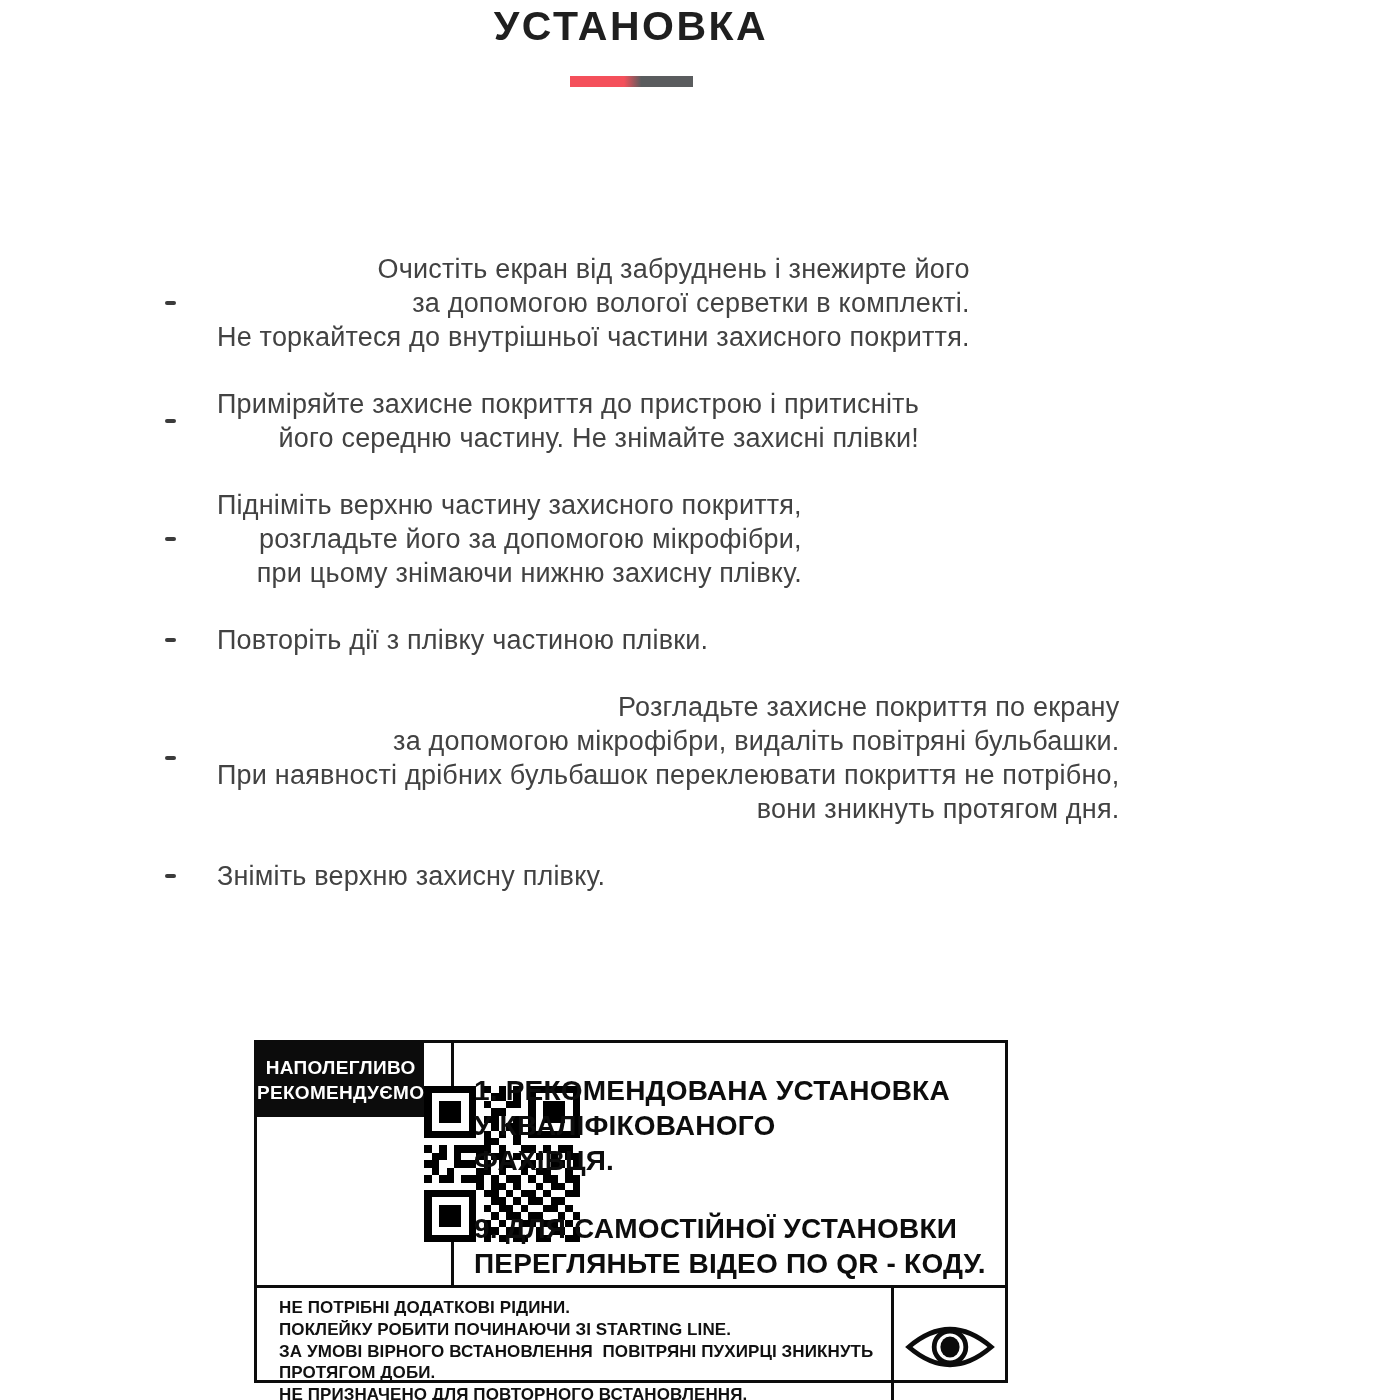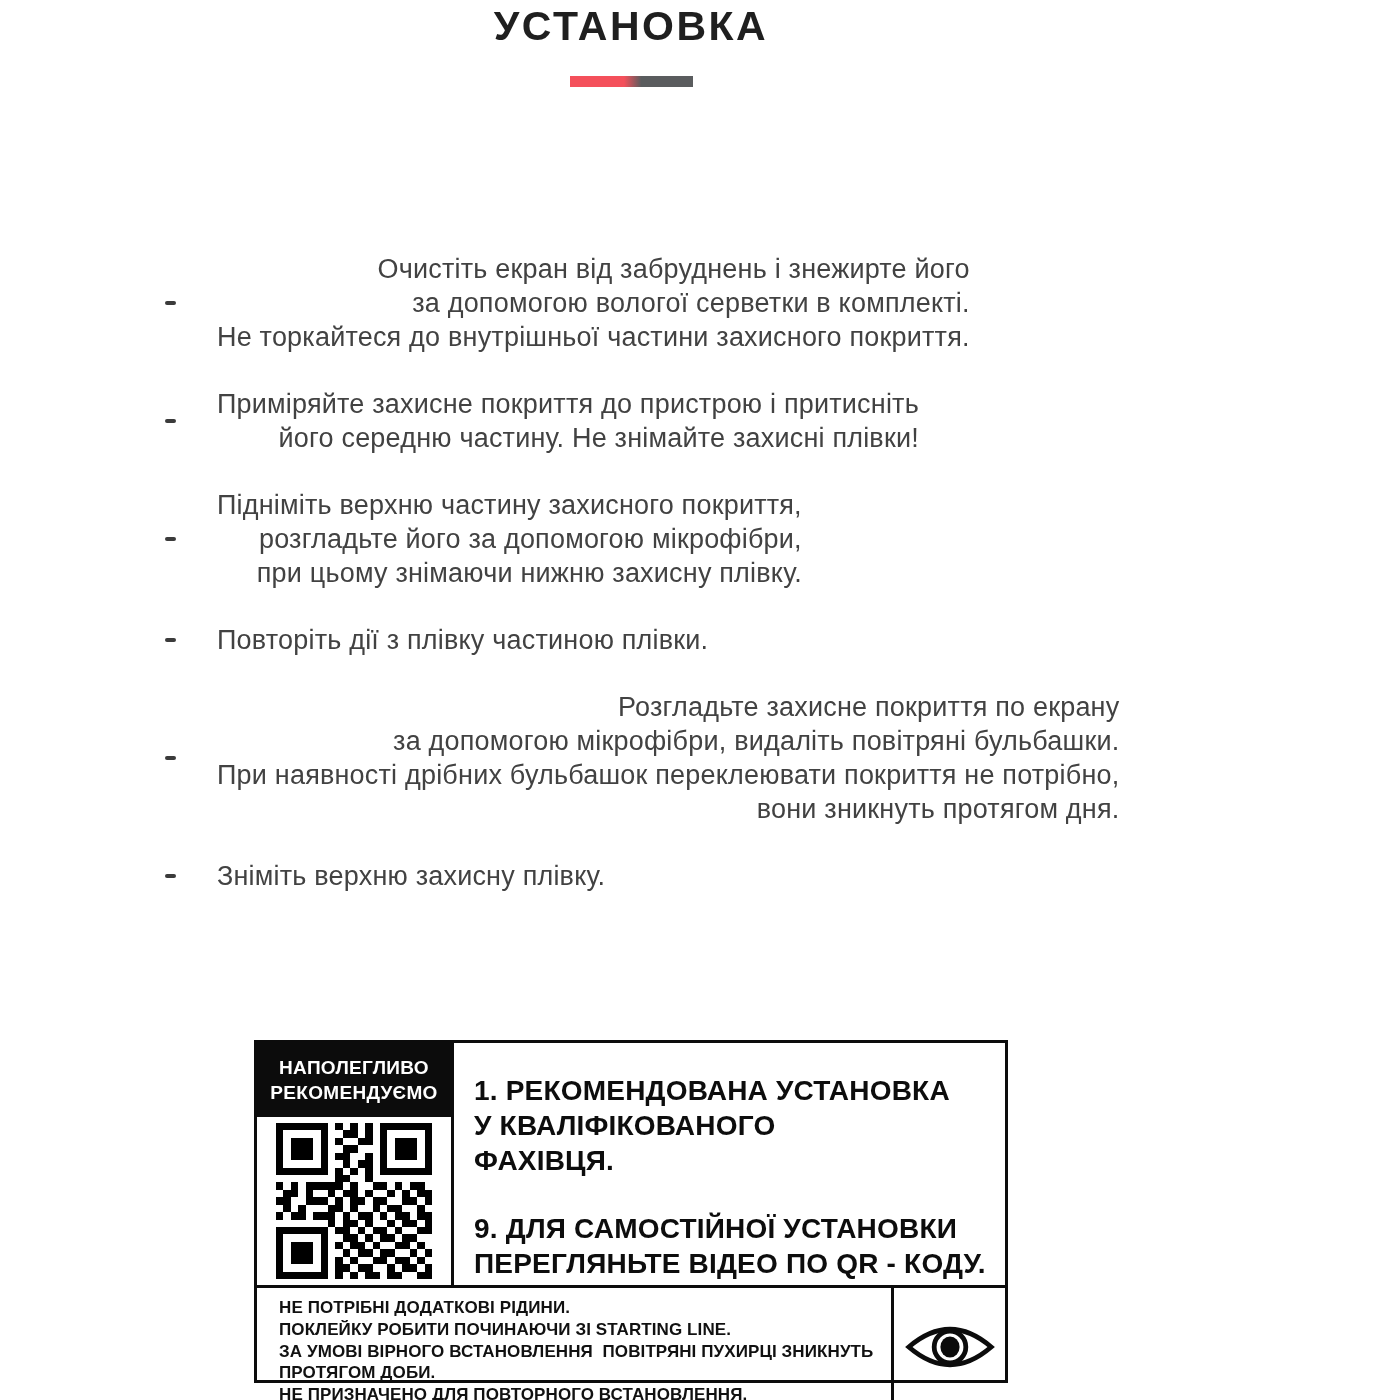--- a/index.html
+++ b/index.html
@@ -25,21 +25,21 @@
   .step-text{
     font-size:27px;line-height:34px;color:#424242;white-space:pre-wrap;letter-spacing:0.2px;text-align:right;
   }
   .rec-box{
     position:absolute;left:254px;top:1040px;width:754px;height:343px;
     border:3px solid #0c0c0c;box-sizing:border-box;display:flex;flex-direction:column;background:#fff;
   }
   .box-top{display:flex;height:242px;flex:0 0 242px;}
   .box-left{
     width:197px;flex:0 0 197px;border-right:3px solid #0c0c0c;box-sizing:border-box;
-    display:flex;flex-direction:column;
+    display:flex;flex-direction:row;
   }
   .box-header{
     height:74px;flex:0 0 74px;background:#0c0c0c;color:#ffffff;
     display:flex;align-items:center;justify-content:center;text-align:center;
     font-size:19px;font-weight:bold;line-height:25px;white-space:pre-line;letter-spacing:0.3px;
   }
   .qr-wrap{flex:1;display:flex;align-items:center;justify-content:center;}
   .qr{
     width:156px;height:156px;display:grid;
     grid-template-columns:repeat(21,1fr);grid-template-rows:repeat(21,1fr);background:#ffffff;

